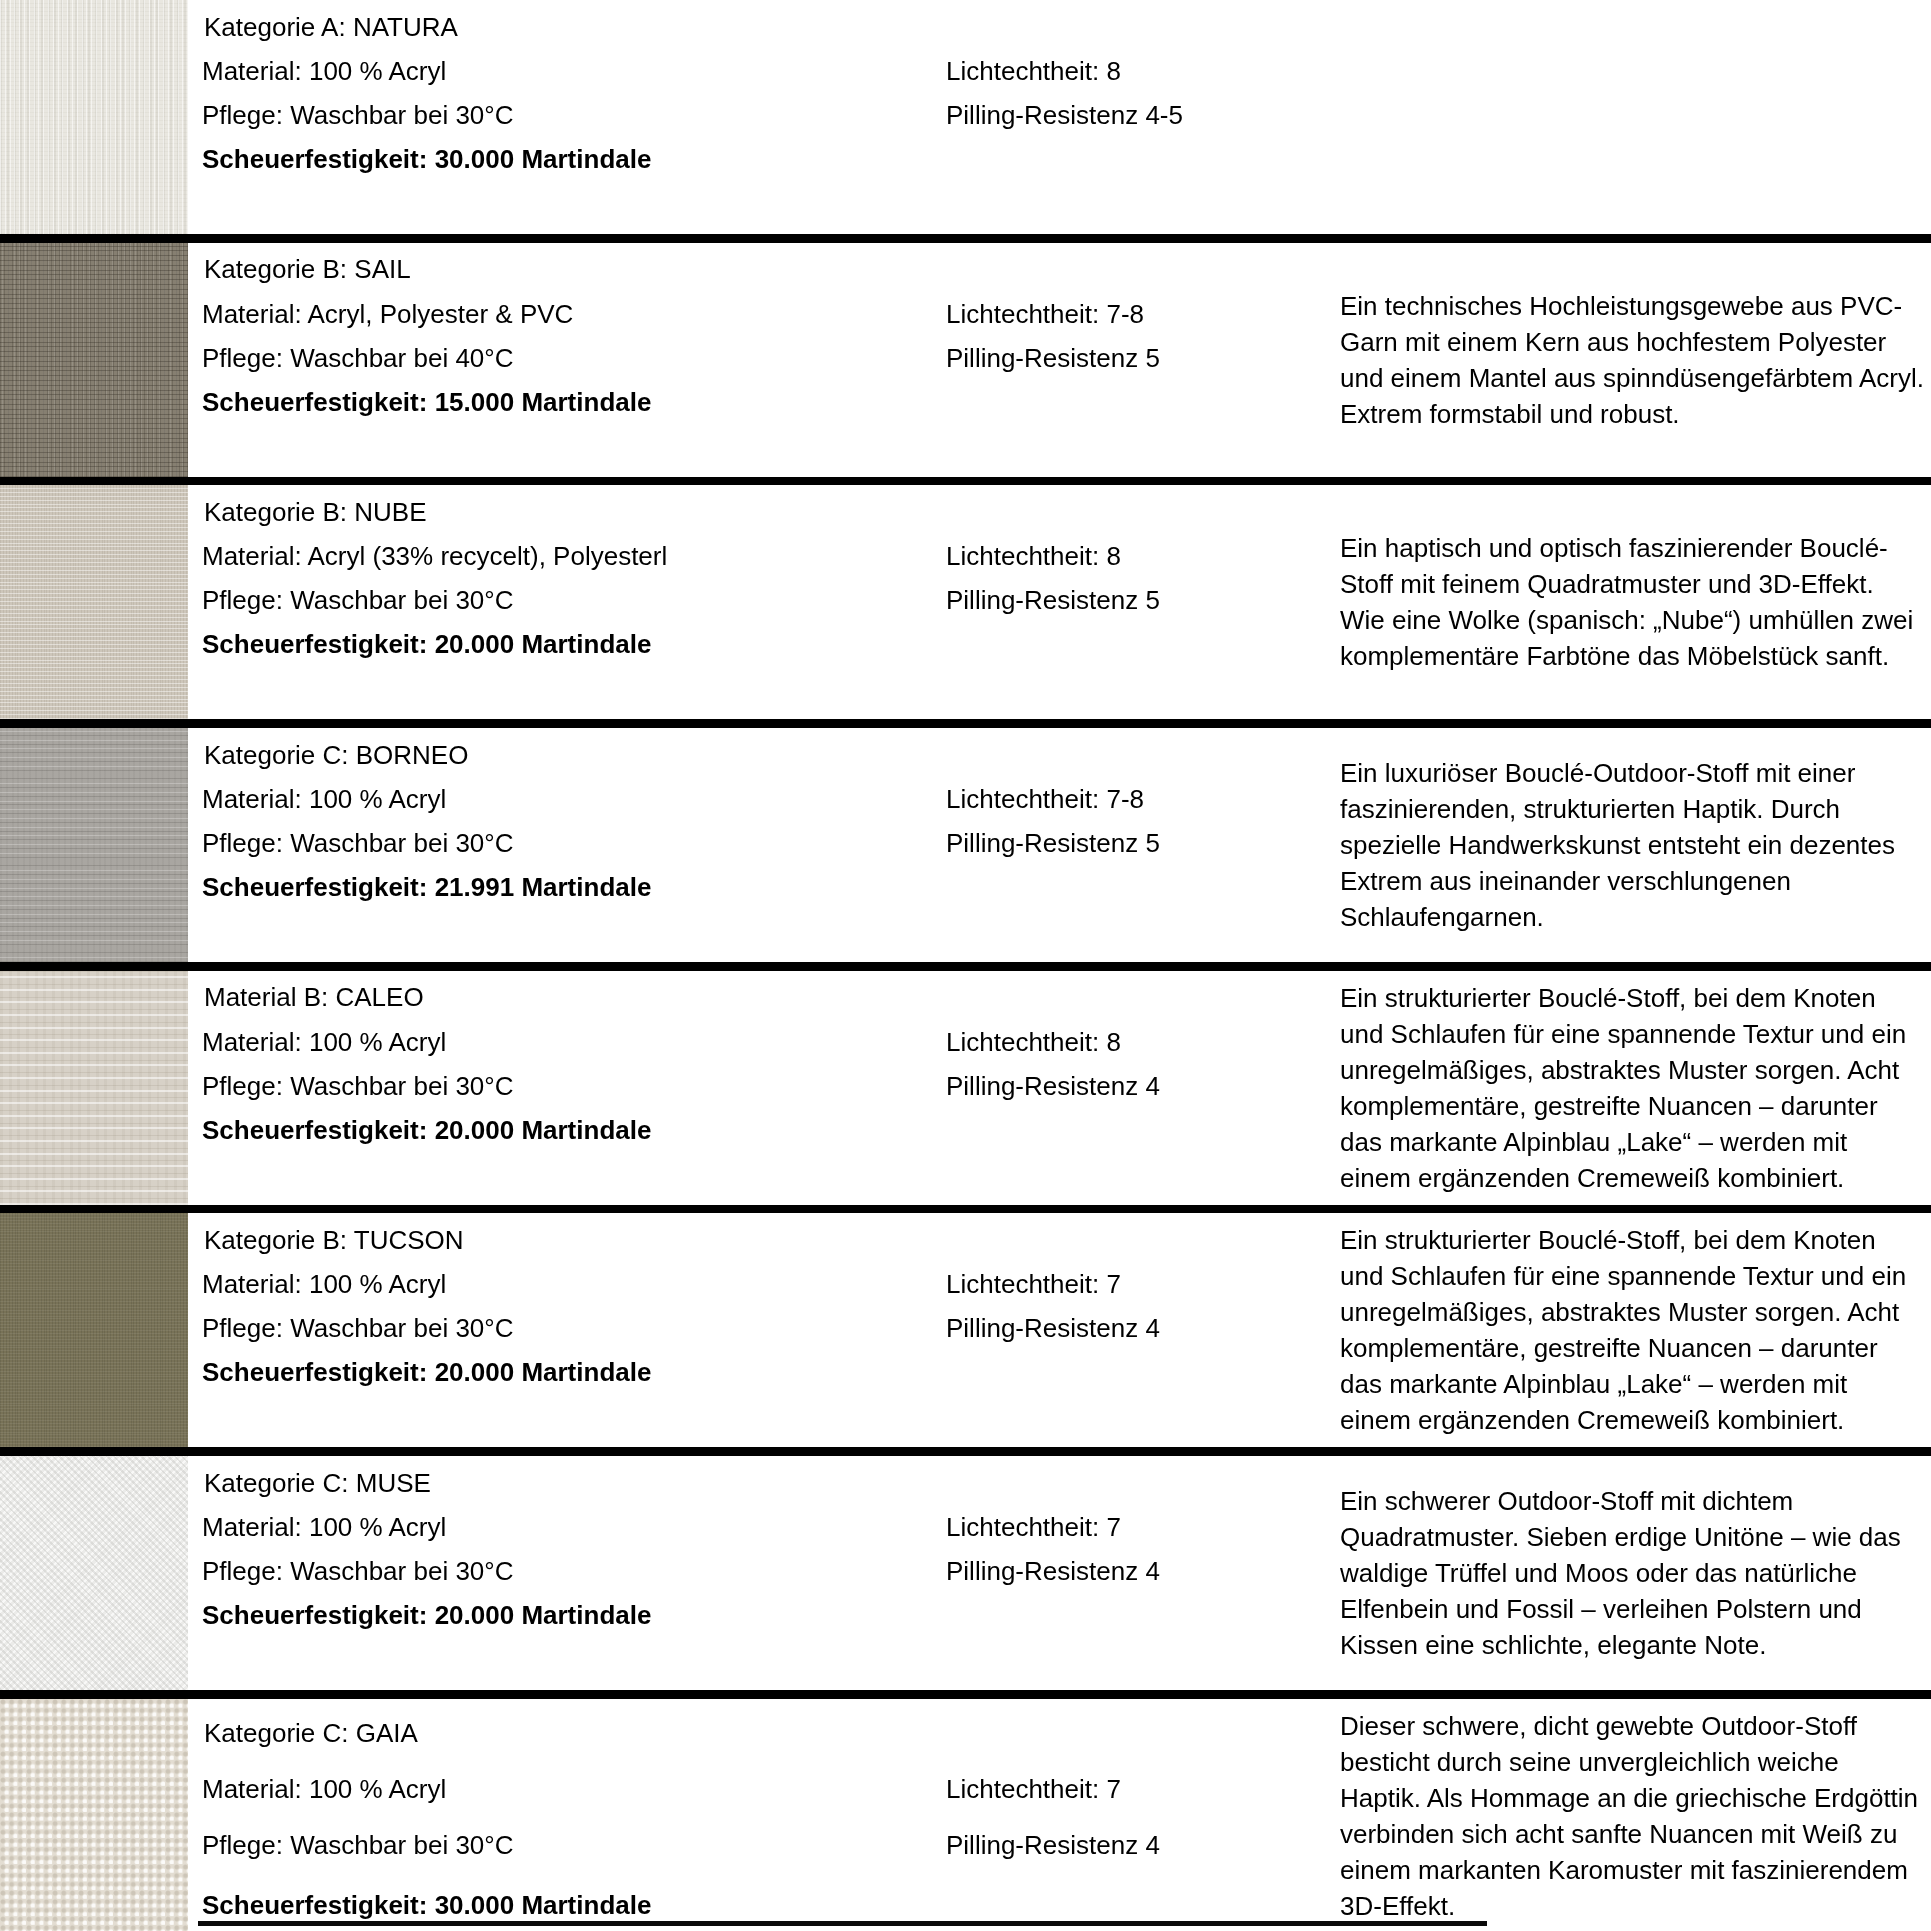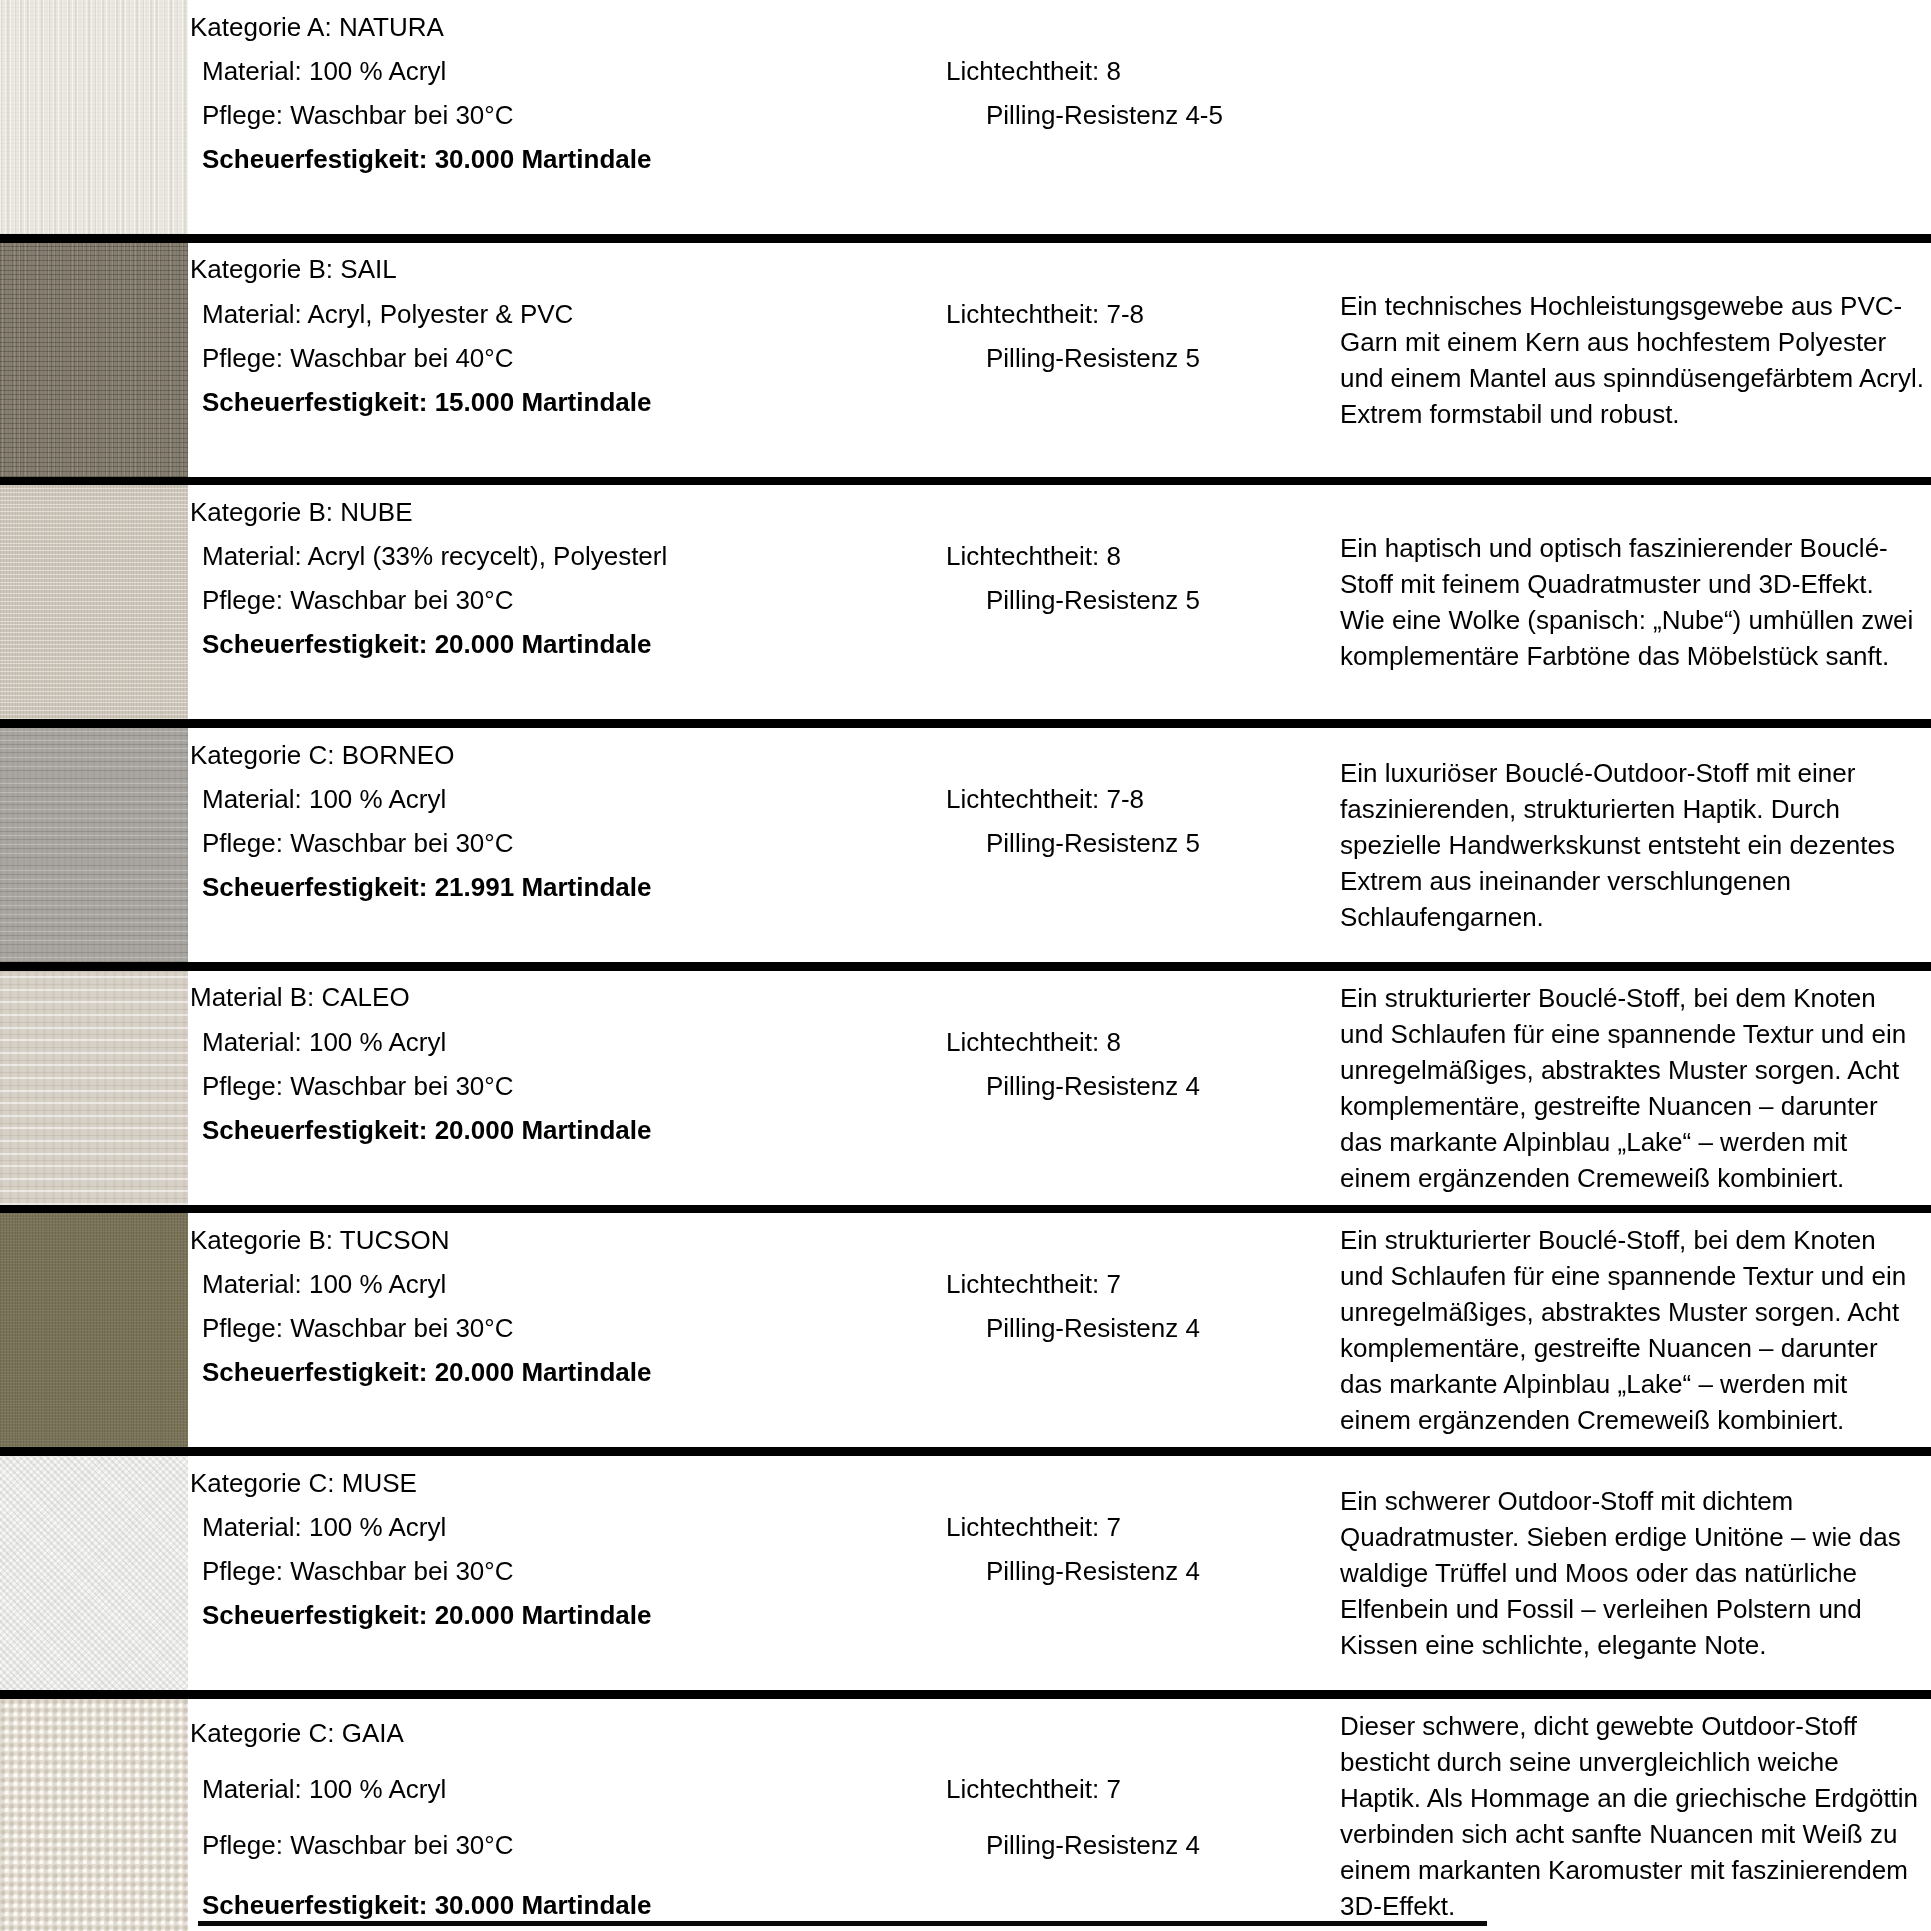--- a/index.html
+++ b/index.html
@@ -9,26 +9,26 @@
     font-family:"Liberation Sans", sans-serif;
     overflow:hidden;
   }
   .sheet { position:relative; width:1931px; height:1931px; background:#fff; }
   .row { position:relative; height:234px; background:#fff; overflow:hidden; }
   .sep { height:8.7px; background:#000; }
 
   .swatch { position:absolute; left:0; top:0; width:188px; height:100%; }
 
   .line { position:absolute; white-space:nowrap; font-size:26px; line-height:29px; }
-  .l-cat  { left:190px; top:12.6px; }
+  .l-cat  { left:204px; top:12.6px; }
   .l-mat  { left:202px; top:57px; }
   .l-care { left:202px; top:101px; }
   .l-abr  { left:202px; top:145px;font-weight:bold; }
   .l-light{ left:946px; top:57px; }
-  .l-pill { left:986px; top:101px; }
+  .l-pill { left:946px; top:101px; }
 
   
   .row-gaia .l-cat  { top:20px; }
   .row-gaia .l-mat  { top:76px; }
   .row-gaia .l-care { top:132px; }
   .row-gaia .l-abr  { top:192px; }
   .row-gaia .l-light{ top:76px; }
   .row-gaia .l-pill { top:132px; }
 
   .desc { position:absolute; left:1340px; top:0; height:100%; width:584px;

